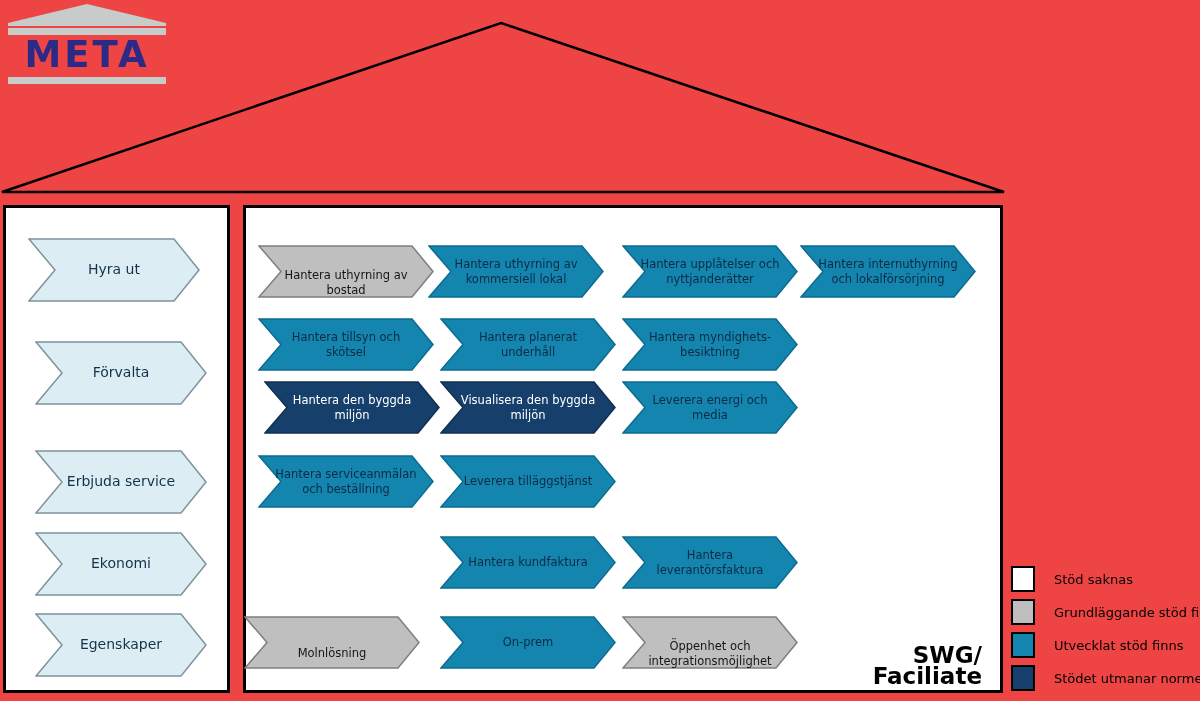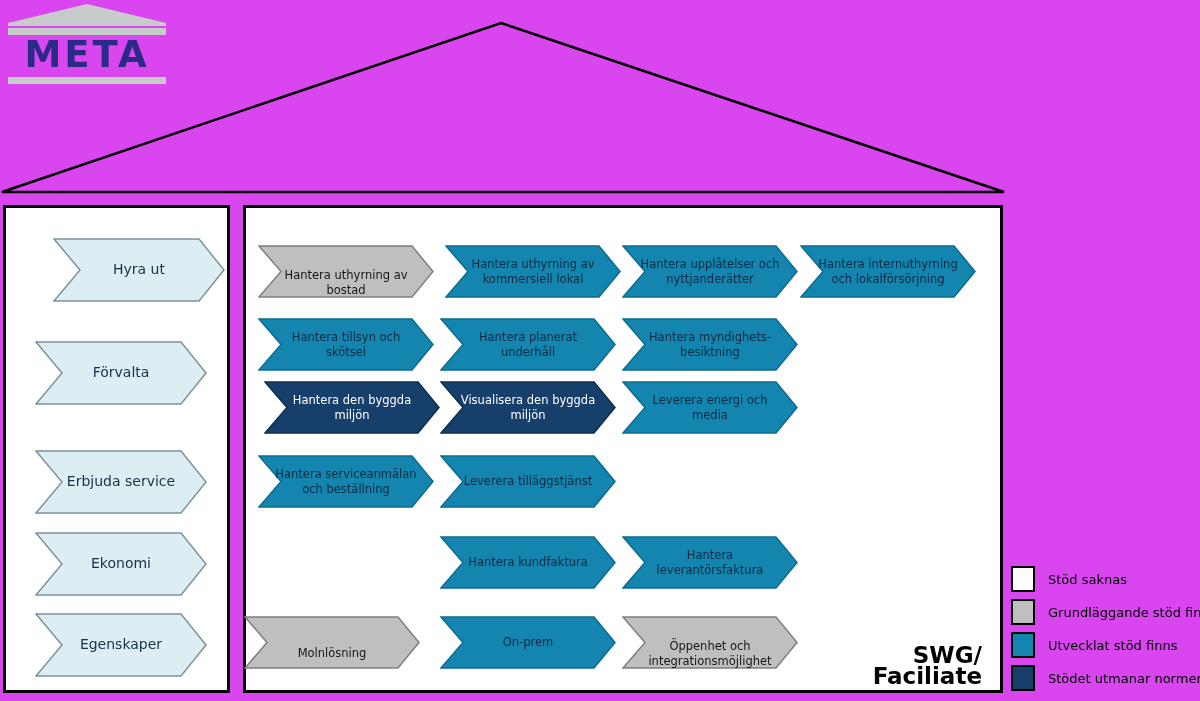--- a/index.html
+++ b/index.html
@@ -1,16 +1,16 @@
 <!DOCTYPE html>
 <html><head>
 <meta charset="utf-8">
 <style>
   html,body{margin:0;padding:0;background:#fff;}
-  .stage{position:relative;width:1200px;height:701px;background:#d946ef;
+  .stage{position:relative;width:1200px;height:701px;background:#ef4444;
          font-family:"DejaVu Sans","Liberation Sans",sans-serif;overflow:hidden;}
 
   
   .logo{position:absolute;left:8px;top:4px;width:158px;}
   .logo-roof{height:22px;background:#c7cbca;
              clip-path:polygon(50% 0,100% 86%,100% 100%,0 100%,0 86%);}
   .logo-bar{height:7px;background:#c7cbca;margin-top:2px;}
   .logo-text{font-size:37px;font-weight:bold;color:#2b2a87;text-align:center;
              letter-spacing:3px;line-height:40px;}
 
@@ -28,21 +28,21 @@
              color:#0d2b45;padding:0 14px;box-sizing:border-box;}
   .chev.s-navy .lbl{color:#ffffff;}
   .chev.s-gray .lbl{color:#161616;margin-top:22px;}
   .chev-cat .lbl{font-size:14px;color:#15324a;}
 
   
   .legend{position:absolute;left:1011px;top:566px;}
   .leg-item{display:flex;align-items:center;height:26px;margin-bottom:7px;}
   .leg-swatch{width:24px;height:26px;border:2px solid #000;box-sizing:border-box;
               background:#fff;flex:0 0 auto;}
-  .leg-label{margin-left:13px;font-size:13px;color:#000;white-space:nowrap;}
+  .leg-label{margin-left:19px;font-size:13px;color:#000;white-space:nowrap;}
 
   
   .corner-note{position:absolute;left:839px;top:645px;width:143px;text-align:right;
                font-weight:bold;font-size:23px;line-height:21px;color:#000;}
 </style>
 </head>
 <body>
 
 <div class="stage">
 
@@ -53,21 +53,21 @@
     <div class="logo-bar"></div>
   </div>
 
   <svg class="house-roof" width="1010" height="200">
     <polygon points="501,23 1004,192 2,192" fill="none" stroke="#000" stroke-width="2.5"></polygon>
   </svg>
 
   <div class="panel panel-left"></div>
   <div class="panel panel-main"></div>
 
-  <div class="chev chev-cat s-light" style="left:53px;top:238px;width:172px;height:64px">
+  <div class="chev chev-cat s-light" style="left:28px;top:238px;width:172px;height:64px">
       <svg width="172" height="64">
         <polygon points="1,1 146,1 171,32 146,63 1,63 27,32" fill="#dceef4" stroke="#7d939c" stroke-width="1.5"></polygon>
       </svg>
     <span class="lbl">Hyra ut</span>
   </div>
   <div class="chev chev-cat s-light" style="left:35px;top:341px;width:172px;height:64px">
       <svg width="172" height="64">
         <polygon points="1,1 146,1 171,32 146,63 1,63 27,32" fill="#dceef4" stroke="#7d939c" stroke-width="1.5"></polygon>
       </svg>
     <span class="lbl">Förvalta</span>
@@ -90,21 +90,21 @@
       </svg>
     <span class="lbl">Egenskaper</span>
   </div>
 
   <div class="chev s-gray" style="left:258px;top:245px;width:176px;height:53px">
       <svg width="176" height="53">
         <polygon points="1,1 154,1 175,26.5 154,52 1,52 23,26.5" fill="#bfbfbf" stroke="#7f7f7f" stroke-width="1.5"></polygon>
       </svg>
     <span class="lbl">Hantera uthyrning av bostad</span>
   </div>
-  <div class="chev s-teal" style="left:445px;top:245px;width:176px;height:53px">
+  <div class="chev s-teal" style="left:428px;top:245px;width:176px;height:53px">
       <svg width="176" height="53">
         <polygon points="1,1 154,1 175,26.5 154,52 1,52 23,26.5" fill="#1485ae" stroke="#0d6b90" stroke-width="1.5"></polygon>
       </svg>
     <span class="lbl">Hantera uthyrning av kommersiell lokal</span>
   </div>
   <div class="chev s-teal" style="left:622px;top:245px;width:176px;height:53px">
       <svg width="176" height="53">
         <polygon points="1,1 154,1 175,26.5 154,52 1,52 23,26.5" fill="#1485ae" stroke="#0d6b90" stroke-width="1.5"></polygon>
       </svg>
     <span class="lbl">Hantera upplåtelser och nyttjanderätter</span>

